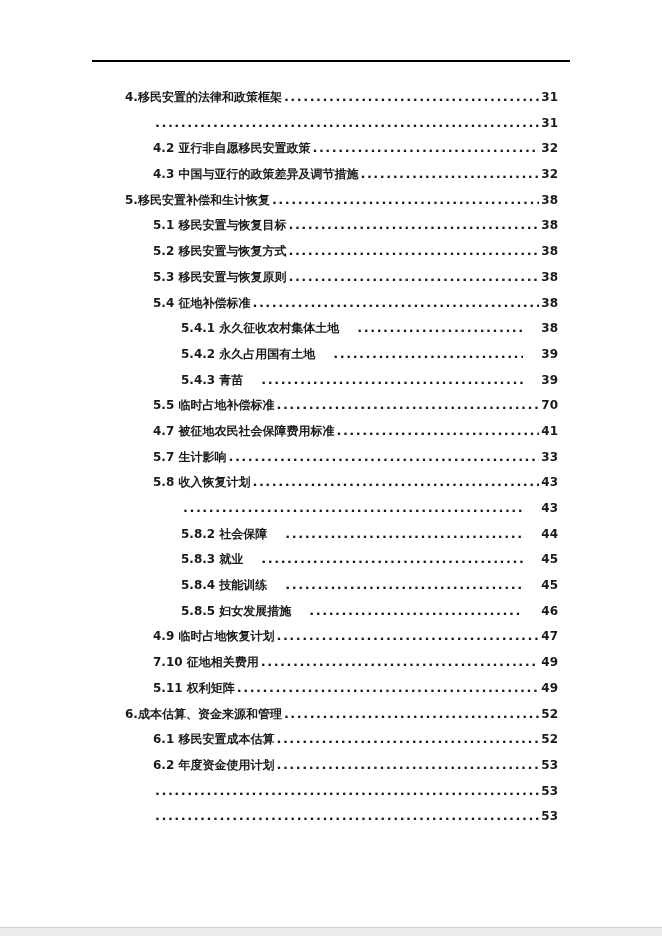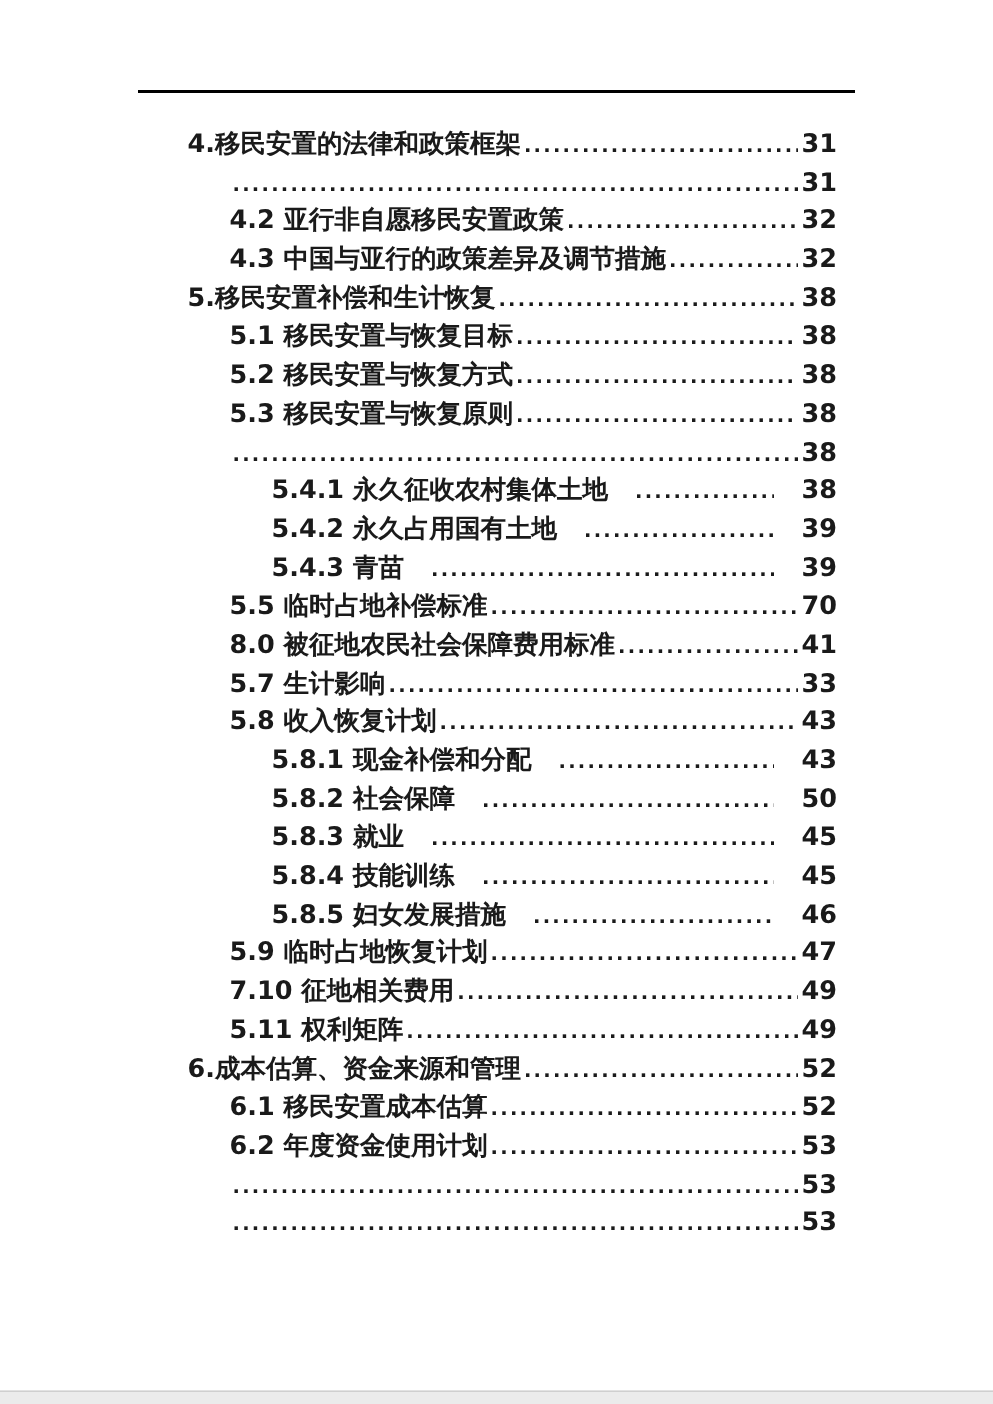--- a/index.html
+++ b/index.html
@@ -26,21 +26,21 @@
   .toc {
     position: absolute;
     left: 92px;
     top: 84px;
     width: 466px;
   }
   .toc-row {
     display: flex;
     align-items: baseline;
     height: 25.7px;
-    font-size: 17px;
+    font-size: 12px;
     font-weight: bold;
     color: #1a1a1a;
     line-height: 25.7px;
   }
   .toc-row.level-1 { padding-left: 33px; }
   .toc-row.level-2 { padding-left: 61px; }
   .toc-row.level-3 { padding-left: 89px; gap: 16px; }
   .toc-label {
     white-space: nowrap;
     flex: 0 0 auto;
@@ -113,20 +113,21 @@
     <span class="toc-label">5.2 移民安置与恢复方式</span>
     <span class="leader"></span>
     <span class="toc-page">38</span>
   </div>
       <div class="toc-row level-2">
     <span class="toc-label">5.3 移民安置与恢复原则</span>
     <span class="leader"></span>
     <span class="toc-page">38</span>
   </div>
       <div class="toc-row level-2">
+    <span class="toc-label">5.4 征地补偿标准</span>
     <span class="leader"></span>
     <span class="toc-page">38</span>
   </div>
       <div class="toc-row level-3">
     <span class="toc-label">5.4.1 永久征收农村集体土地</span>
     <span class="leader"></span>
     <span class="toc-page">38</span>
   </div>
       <div class="toc-row level-3">
     <span class="toc-label">5.4.2 永久占用国有土地</span>
@@ -137,61 +138,60 @@
     <span class="toc-label">5.4.3 青苗</span>
     <span class="leader"></span>
     <span class="toc-page">39</span>
   </div>
       <div class="toc-row level-2">
     <span class="toc-label">5.5 临时占地补偿标准</span>
     <span class="leader"></span>
     <span class="toc-page">70</span>
   </div>
       <div class="toc-row level-2">
-    <span class="toc-label">8.0 被征地农民社会保障费用标准</span>
+    <span class="toc-label">4.7 被征地农民社会保障费用标准</span>
     <span class="leader"></span>
     <span class="toc-page">41</span>
   </div>
       <div class="toc-row level-2">
     <span class="toc-label">5.7 生计影响</span>
     <span class="leader"></span>
     <span class="toc-page">33</span>
   </div>
       <div class="toc-row level-2">
     <span class="toc-label">5.8 收入恢复计划</span>
     <span class="leader"></span>
     <span class="toc-page">43</span>
   </div>
       <div class="toc-row level-3">
-    <span class="toc-label">5.8.1 现金补偿和分配</span>
     <span class="leader"></span>
     <span class="toc-page">43</span>
   </div>
       <div class="toc-row level-3">
     <span class="toc-label">5.8.2 社会保障</span>
     <span class="leader"></span>
-    <span class="toc-page">50</span>
+    <span class="toc-page">44</span>
   </div>
       <div class="toc-row level-3">
     <span class="toc-label">5.8.3 就业</span>
     <span class="leader"></span>
     <span class="toc-page">45</span>
   </div>
       <div class="toc-row level-3">
     <span class="toc-label">5.8.4 技能训练</span>
     <span class="leader"></span>
     <span class="toc-page">45</span>
   </div>
       <div class="toc-row level-3">
     <span class="toc-label">5.8.5 妇女发展措施</span>
     <span class="leader"></span>
     <span class="toc-page">46</span>
   </div>
       <div class="toc-row level-2">
-    <span class="toc-label">5.9 临时占地恢复计划</span>
+    <span class="toc-label">4.9 临时占地恢复计划</span>
     <span class="leader"></span>
     <span class="toc-page">47</span>
   </div>
       <div class="toc-row level-2">
     <span class="toc-label">7.10 征地相关费用</span>
     <span class="leader"></span>
     <span class="toc-page">49</span>
   </div>
       <div class="toc-row level-2">
     <span class="toc-label">5.11 权利矩阵</span>

